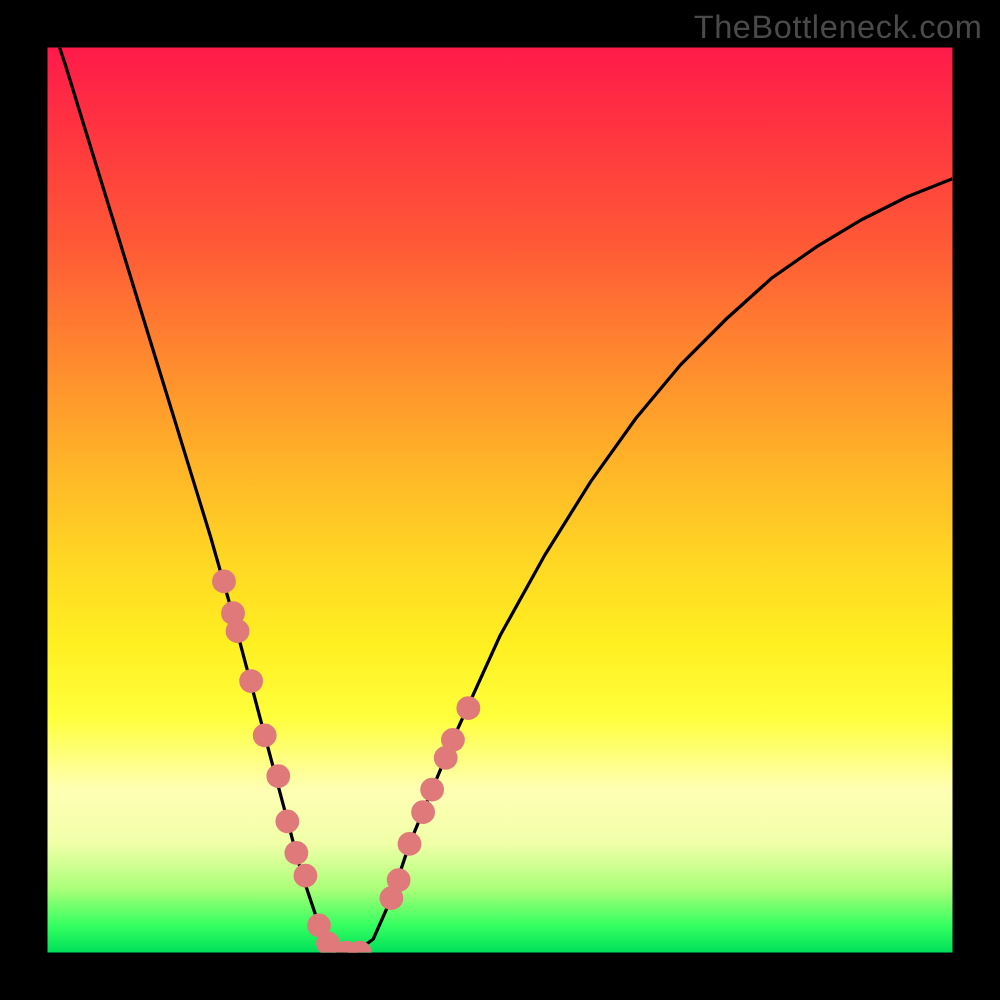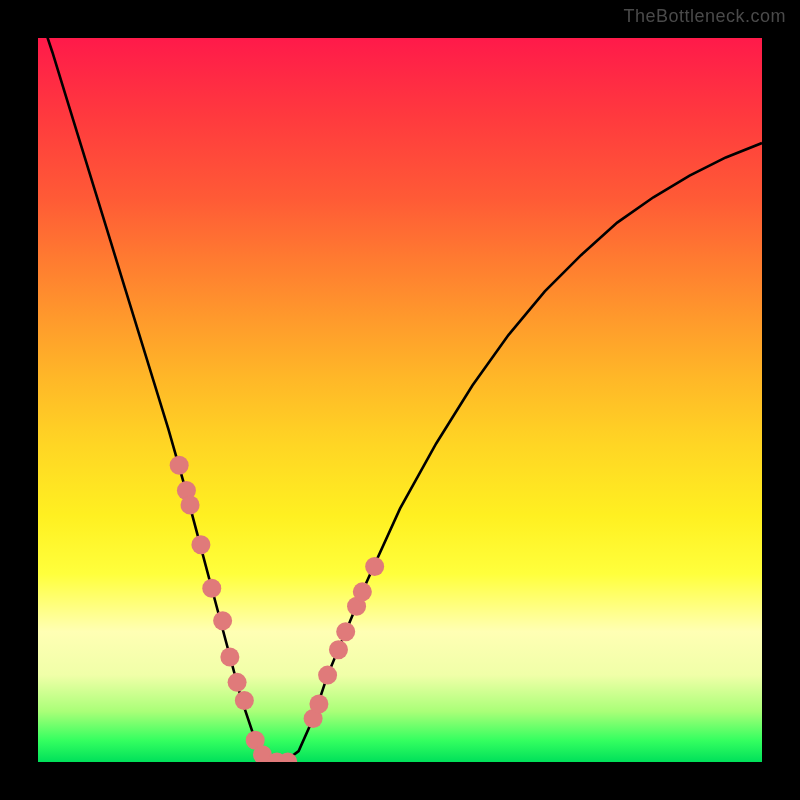--- a/index.html
+++ b/index.html
@@ -8,21 +8,21 @@
     position: relative;
     width: 800px;
     height: 800px;
     background: #000;
   }
   .watermark {
     position: absolute;
     top: 6px;
     right: 14px;
     font-family: Arial, Helvetica, sans-serif;
-    font-size: 18px;
+    font-size: 26px;
     font-weight: 500;
     color: #4a4a4a;
     letter-spacing: 0.5px;
     z-index: 5;
   }
   .plot-area {
     position: absolute;
     left: 38px;
     top: 38px;
     width: 724px;

